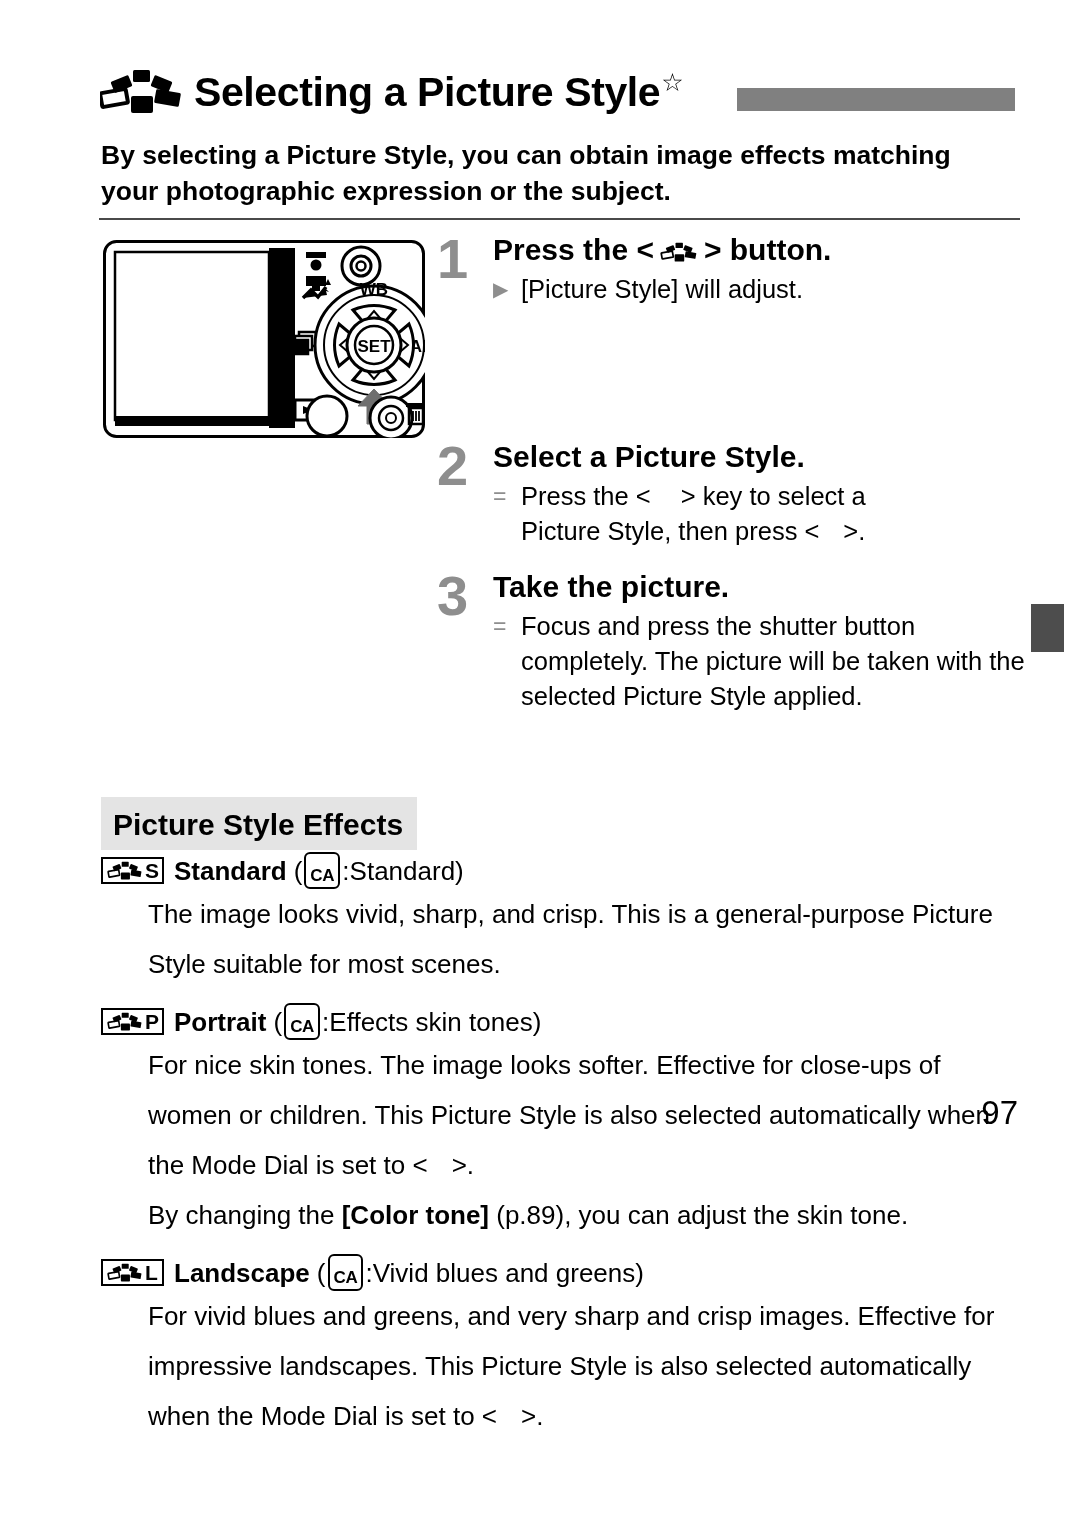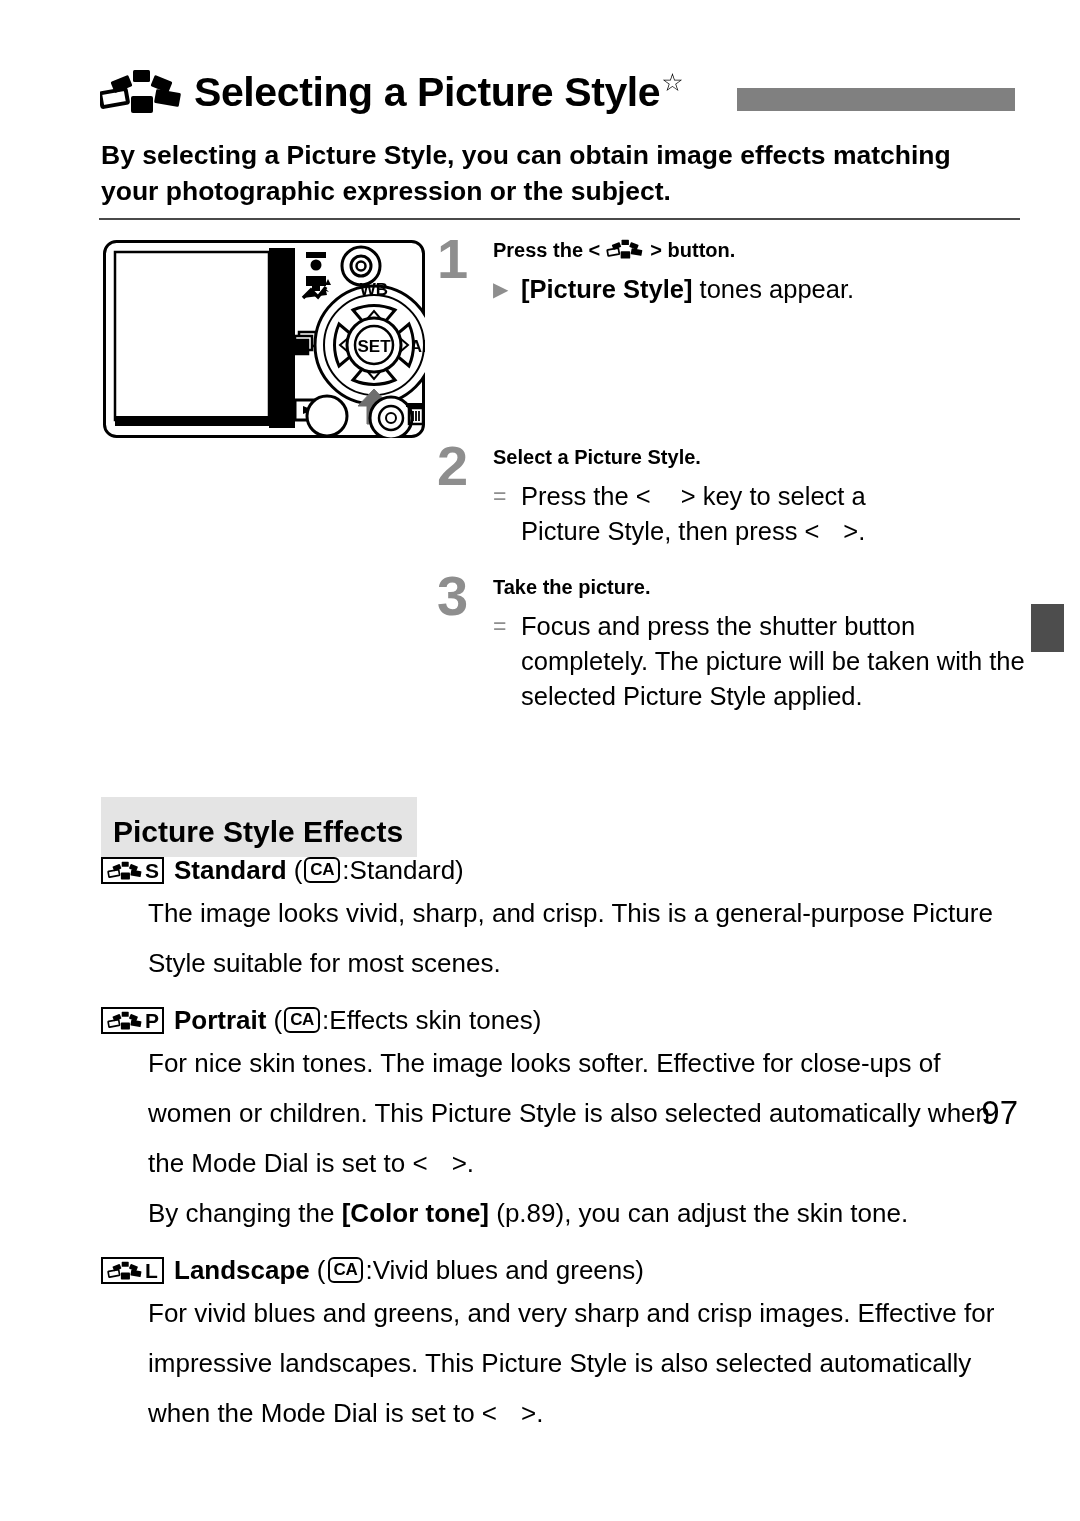--- a/index.html
+++ b/index.html
@@ -72,21 +72,21 @@
     left: 0; top: 0;
     width: 52px;
     font-size: 56px;
     font-weight: bold;
     color: #8e8e8e;
     line-height: 0.92;
     text-align: left;
   }
   .step-body { margin-left: 56px; }
   .step-head {
-    font-size: 20px;
+    font-size: 30px;
     font-weight: bold;
     line-height: 34px;
     white-space: nowrap;
   }
   .ps-icon-inline {
     display: inline-block;
     width: 46px; height: 20px;
     vertical-align: -2px;
     margin: 0 2px;
   }
@@ -94,32 +94,32 @@
   .bullet { display: flex; font-size: 25.5px; line-height: 35px; }
   .bullet-mark {
     flex: 0 0 auto;
     width: 28px;
     color: #8e8e8e;
     font-size: 23px;
     line-height: 35px;
   }
   .bullet-mark.tri { color: #8e8e8e; font-size: 20px; }
   .bullet-text { flex: 1 1 auto; }
-  .bullet-text b { font-weight: bold; margin-top: 32px; }
+  .bullet-text b { font-weight: normal; margin-top: 32px; }
 
   
   .glyph-gap { display: inline-block; width: 30px; }
   .glyph-gap.sm { width: 24px; }
 
   
   .effects-head {
     position: absolute;
     left: 101px; top: 797px;
     background: #e4e4e4;
-    padding: 16px 14px 6px 12px;
+    padding: 9px 14px 6px 12px;
     font-size: 30px;
     font-weight: bold;
     line-height: 38px;
   }
   .effects-list { position: absolute; left: 101px; top: 852px; width: 925px; }
   .effect { margin-bottom: 9px; }
   .effect-title {
     font-size: 26px;
     line-height: 36px;
     display: flex;
@@ -143,21 +143,21 @@
     margin-left: 0px;
   }
   .effect-name { font-weight: bold; margin-right: 7px; }
   .ca-icon {
     display: inline-block;
     border: 2px solid #000;
     border-radius: 6px;
     font-size: 17px;
     font-weight: bold;
     line-height: 19px;
-    padding: 1px 4px 2px 4px;
+    padding: 12px 4px 2px 4px;
     vertical-align: 2px;
     margin: 0 2px;
     letter-spacing: -0.3px;
     text-align: center;
   }
   .effect-desc {
     font-size: 26px;
     line-height: 50px;
     margin-left: 47px;
   }
@@ -303,21 +303,21 @@
               <rect x="12" y="10" width="19" height="12" rx="1.5" transform="rotate(-22 21.5 16)"></rect>
               <rect x="52" y="10" width="19" height="12" rx="1.5" transform="rotate(22 61.5 16)"></rect>
               <rect x="1" y="23" width="26" height="14" rx="1.5" transform="rotate(-10 14 30)" fill="none" stroke="#000" stroke-width="4"></rect>
               <rect x="55" y="23" width="25" height="14" rx="1.5" transform="rotate(10 67.5 30)"></rect>
               <rect x="31" y="28" width="22" height="17" rx="2"></rect>
             </g>
           </svg><span>&gt; button.</span></div>
       <div class="bullets">
         <div class="bullet">
           <span class="bullet-mark tri">▶</span>
-          <span class="bullet-text"><b>[Picture Style]</b><span> tones appear.</span></span>
+          <span class="bullet-text"><b>[Picture Style]</b><span> will adjust.</span></span>
         </div>
       </div>
     </div>
   </div>
 
   <div class="step" style="left:437px; top:440px; width:590px;">
     <div class="step-num">2</div>
     <div class="step-body">
       <div class="step-head">Select a Picture Style.</div>
       <div class="bullets">

